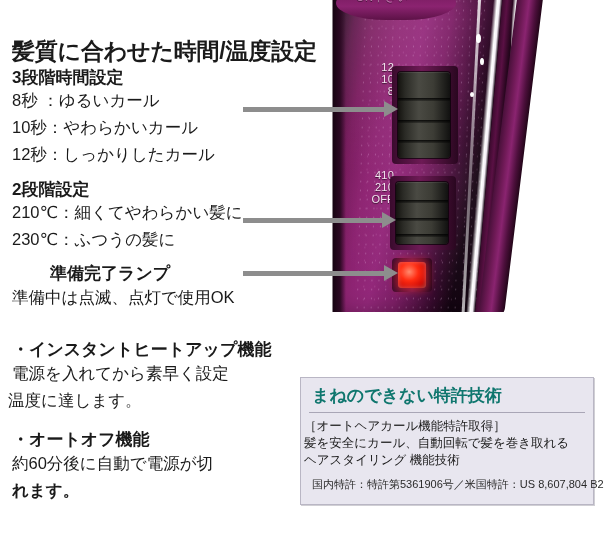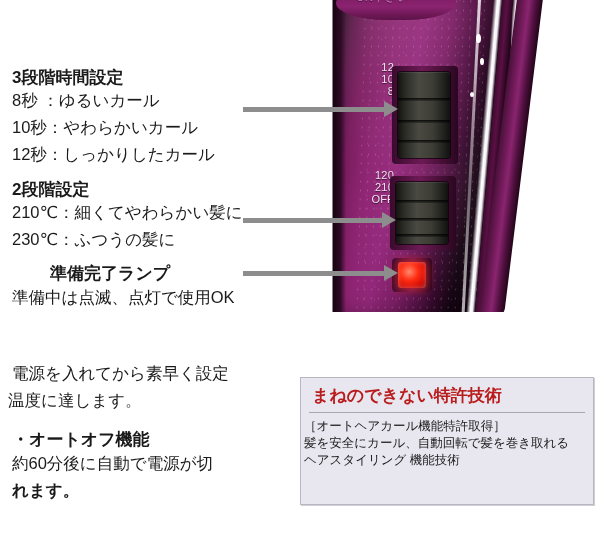--- a/index.html
+++ b/index.html
@@ -243,21 +243,21 @@
     width: 294px;
     height: 128px;
     background: #e8e6ef;
     border: 1px solid #b9b6c4;
     box-shadow: 1px 1px 0 rgba(120,118,132,.35);
     box-sizing: border-box;
   }
   .patent-title {
     font-size: 17px;
     font-weight: bold;
-    color: #b91c1c;
+    color: #0f766e;
     padding: 6px 12px 5px 11px;
     white-space: nowrap;
   }
   .patent-divider {
     height: 1px;
     background: #a9a6b6;
     margin: 0 8px;
   }
   .patent-body {
     padding: 5px 0 0 3px;
@@ -296,21 +296,21 @@
     <div class="spark" style="left:140px;top:92px;width:4px;height:5px;"></div>
   </div>
 
   <div class="scale scale-time">
     <div>12</div>
     <div>10</div>
     <div>8</div>
   </div>
 
   <div class="scale scale-temp">
-    <div>120</div>
+    <div>410</div>
     <div>210</div>
     <div>OFF</div>
   </div>
 
   <div class="switch-bezel bezel-time"></div>
   <div class="switch switch-time">
     <div class="ridge" style="top:26px;"></div>
     <div class="ridge" style="top:48px;"></div>
     <div class="ridge" style="top:68px;"></div>
   </div>
@@ -322,43 +322,46 @@
     <div class="ridge" style="top:52px;"></div>
   </div>
 
   <div class="lamp-bezel"></div>
   <div class="lamp"></div>
 
   <div class="arrow" style="left:243px; top:107px; width:142px;"></div>
   <div class="arrow" style="left:243px; top:218px; width:140px;"></div>
   <div class="arrow" style="left:243px; top:271px; width:142px;"></div>
 
+  <div class="heading-main">髪質に合わせた時間/温度設定</div>
 
   <div class="sub-head" style="left:12px; top:66px;">3段階時間設定</div>
   <div class="body-line" style="left:12px; top:90px;">8秒 ：ゆるいカール</div>
   <div class="body-line" style="left:12px; top:117px;">10秒：やわらかいカール</div>
   <div class="body-line" style="left:12px; top:144px;">12秒：しっかりしたカール</div>
 
   <div class="sub-head" style="left:12px; top:178px;">2段階設定</div>
   <div class="body-line" style="left:12px; top:202px;">210℃：細くてやわらかい髪に</div>
   <div class="body-line" style="left:12px; top:229px;text-align:center;">230℃：ふつうの髪に</div>
 
   <div class="sub-head" style="left:12px; top:262px;margin-left:38px;">準備完了ランプ</div>
   <div class="body-line" style="left:12px; top:287px;">準備中は点滅、点灯で使用OK</div>
 
+  <div class="bullet-head" style="left:12px; top:338px;">・インスタントヒートアップ機能</div>
   <div class="body-line" style="left:12px; top:363px;">電源を入れてから素早く設定</div>
   <div class="body-line" style="left:8px; top:390px;">温度に達します。</div>
 
   <div class="bullet-head" style="left:12px; top:428px;">・オートオフ機能</div>
   <div class="body-line" style="left:12px; top:453px;">約60分後に自動で電源が切</div>
   <div class="body-line" style="left:12px; top:480px;font-weight:bold;">れます。</div>
 
   <div class="patent-box">
     <div class="patent-title">まねのできない特許技術</div>
     <div class="patent-divider"></div>
     <div class="patent-body">
       <p>［オートヘアカール機能特許取得］</p>
       <p>髪を安全にカール、自動回転で髪を巻き取れる</p>
       <p>ヘアスタイリング 機能技術</p>
     </div>
+    <div class="patent-foot">国内特許：特許第5361906号／米国特許：US 8,607,804 B2</div>
   </div>
 
 </div>
 
 </body></html>

